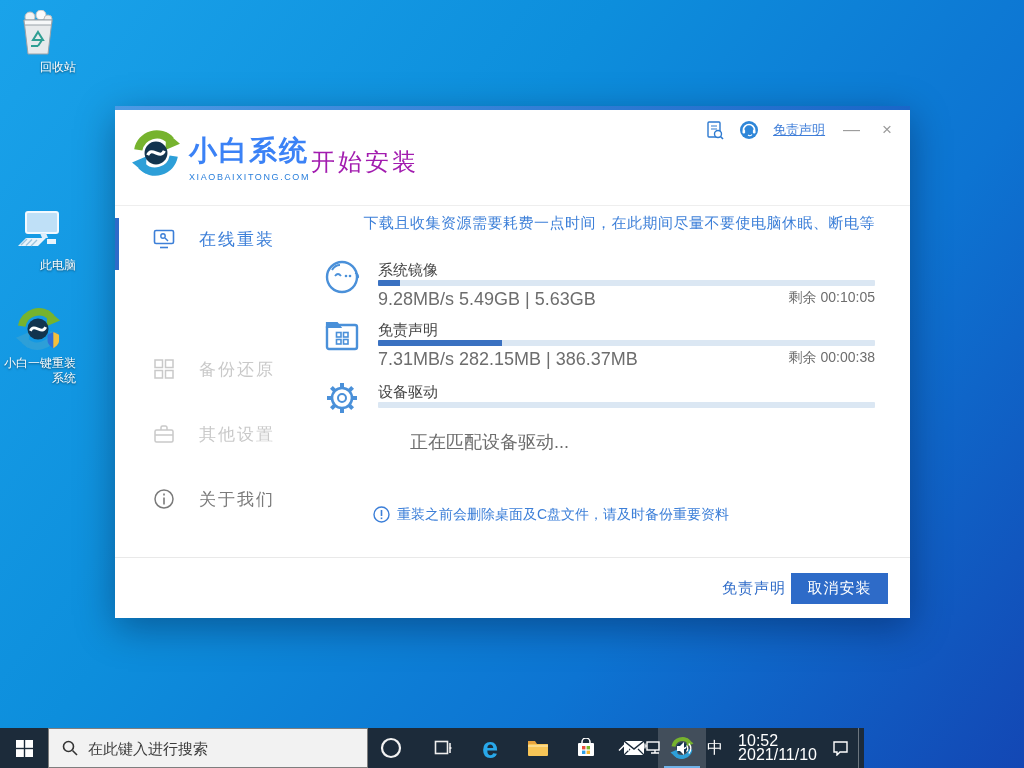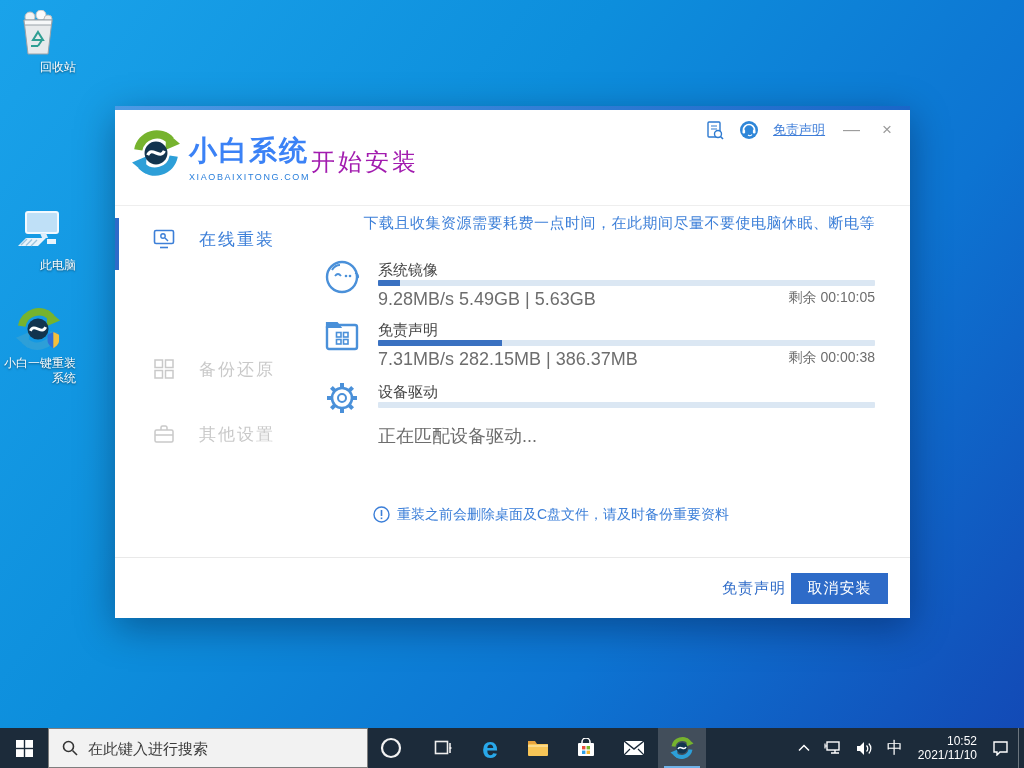--- a/index.html
+++ b/index.html
@@ -57,57 +57,57 @@
 
   .task-icon { position:absolute; left:27px; width:40px; height:40px; }
   .ti-0 { top:50px; } .ti-1 { top:110px; } .ti-2 { top:172px; }
   .task-name { position:absolute; left:83px; font-size:15px; color:#444; }
   .tn-0 { top:55px; } .tn-1 { top:115px; } .tn-2 { top:177px; }
   .bar { position:absolute; left:83px; width:497px; height:6px; background:#dbe7f3;
     border-radius:1px; overflow:hidden; }
   .bar-0 { top:74px; } .bar-1 { top:134px; } .bar-2 { top:196px; }
   .bar .fill { height:100%; background:#3a71c1; }
   .task-detail { position:absolute; left:83px; font-size:18px; color:#6d6d6d; }
-  .td-0 { top:83px; } .td-1 { top:143px; } .td-2 { top:218px; }
+  .td-0 { top:83px; } .td-1 { top:143px; } .td-2 { top:224px;margin-left:32px; }
   .task-remain { position:absolute; right:35px; font-size:14px; color:#6d6d6d; }
   .tr-0 { top:83px; } .tr-1 { top:143px; }
 
   .notice-bottom { position:absolute; left:78px; top:300px; display:flex; align-items:flex-start;
     gap:7px; font-size:14px; color:#3c7fd8; }
 
   
   .win-footer { position:absolute; left:0; bottom:0; width:100%; height:61px;
     border-top:1px solid #e9e9e9; }
   .reselect-link { position:absolute; left:607px; top:21px; font-size:15px; color:#2e6bc8;
     letter-spacing:1px; cursor:pointer; }
   .cancel-btn { position:absolute; left:676px; top:15px; width:97px; height:31px;
     background:#2e6bc8; color:#fff; border:none; font-size:15px; letter-spacing:1px;
     cursor:pointer; font-family:inherit; }
 
   
-  .taskbar { position:absolute; left:0; top:728px; width:1024px; height:40px;
+  .taskbar { position:absolute; left:0; top:728px; width:864px; height:40px;
     background:#1c2b3a; display:flex; align-items:stretch; }
   .tb-cell { width:48px; display:flex; align-items:center; justify-content:center; cursor:pointer; }
   .searchbox { position:absolute; left:48px; top:0; width:320px; height:40px;
     background:#f2f2f2; border:1px solid #7e7e7e; display:flex; align-items:center;
     padding-left:13px; gap:10px; cursor:text; }
   .searchbox input { border:none; background:transparent; outline:none; font-size:15px;
     color:#333; width:250px; font-family:inherit; }
   .searchbox input::placeholder { color:#3c3c3c; opacity:1; }
   .tb-cortana { position:absolute; left:368px; top:0; width:46px; height:40px; }
   .tb-apps { position:absolute; left:418px; top:0; height:40px; display:flex; }
   .tb-cell.app-active { background:rgba(255,255,255,.17); position:relative; }
   .tb-cell.app-active::after { content:""; position:absolute; left:6px; right:6px; bottom:0;
     height:2px; background:#6fb2e8; }
   .edge-e { font-size:29px; font-weight:bold; color:#28a8ea; line-height:1; }
   .tray { position:absolute; right:8px; top:0; height:40px; display:flex; align-items:center; }
   .tray-item { padding:0 7px; height:40px; display:flex; align-items:center; justify-content:center;
     cursor:pointer; }
   .ime { color:#fff; font-size:16px; }
-  .clock { color:#fff; font-size:12px; text-align:right; line-height:14px; padding:0 8px;
+  .clock { color:#fff; font-size:16px; text-align:left; line-height:14px; padding:0 8px;
     cursor:default; }
   .show-desktop { position:absolute; right:0; top:0; width:6px; height:40px;
     border-left:1px solid rgba(255,255,255,.35); cursor:pointer; }
 </style>
 </head>
 <body>
 
 <div class="desktop">
 
   <div class="dicon" id="icon-recycle">
@@ -218,20 +218,28 @@
         <span class="slabel">备份还原</span>
       </div>
       <div class="side-item si-3 disabled">
         <svg class="sicon" viewBox="0 0 22 22">
           <rect x="2" y="7" width="18" height="12" rx="1.5" fill="none" stroke="#c9c9c9" stroke-width="1.5"></rect>
           <path d="M8 7 V4.5 a1.5 1.5 0 0 1 1.5 -1.5 h3 a1.5 1.5 0 0 1 1.5 1.5 V7" fill="none" stroke="#c9c9c9" stroke-width="1.5"></path>
           <path d="M2 12 h18" stroke="#c9c9c9" stroke-width="1.5"></path>
         </svg>
         <span class="slabel">其他设置</span>
       </div>
+      <div class="side-item si-4 about">
+        <svg class="sicon" viewBox="0 0 22 22">
+          <circle cx="11" cy="11" r="9" fill="none" stroke="#7a7a7a" stroke-width="1.5"></circle>
+          <rect x="10.2" y="9.5" width="1.6" height="7" fill="#7a7a7a"></rect>
+          <rect x="10.2" y="5.5" width="1.6" height="2" fill="#7a7a7a"></rect>
+        </svg>
+        <span class="slabel">关于我们</span>
+      </div>
     </div>
 
     <div class="main">
       <div class="notice-top">下载且收集资源需要耗费一点时间，在此期间尽量不要使电脑休眠、断电等</div>
 
       <svg class="task-icon ti-0" viewBox="0 0 40 40">
         <circle cx="20" cy="21" r="15" fill="none" stroke="#4a90d9" stroke-width="2.4"></circle>
         <path d="M10 14 q3 -5 8 -5" fill="none" stroke="#4a90d9" stroke-width="2"></path>
         <path d="M13 20 q3 -4 6 0" fill="none" stroke="#4a90d9" stroke-width="1.8"></path>
         <circle cx="24" cy="20" r="1.3" fill="#4a90d9"></circle>

